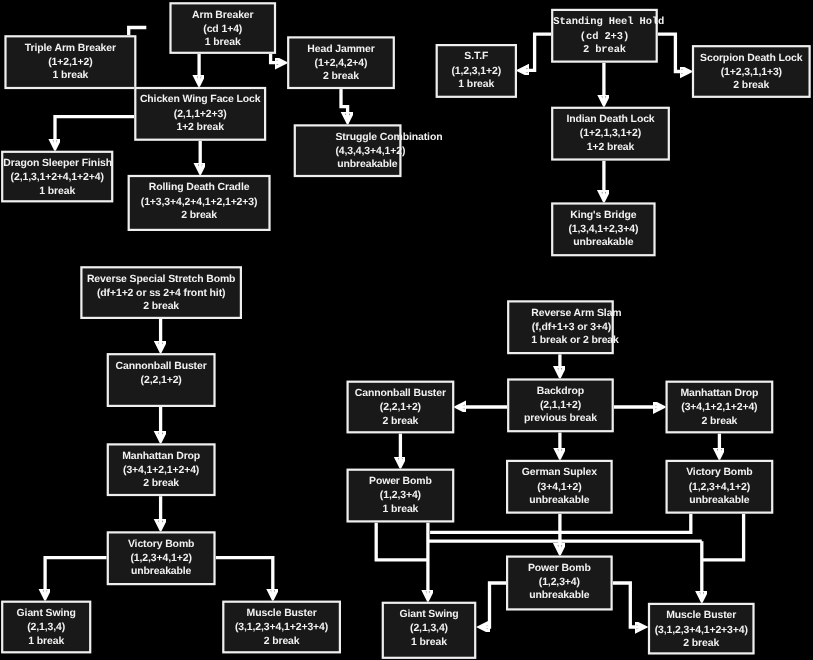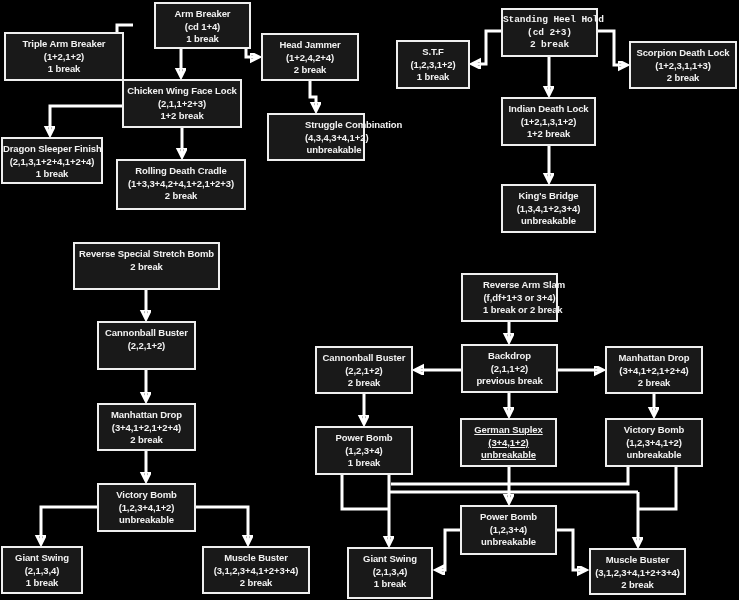--- a/index.html
+++ b/index.html
@@ -122,32 +122,33 @@
       <div class="node" style="left: 396px; top: 40px; width: 74px; height: 49px;">
         <div class="line">S.T.F</div>
         <div class="line">(1,2,3,1+2)</div>
         <div class="line">1 break</div>
       </div>
       <div class="node" style="left: 629px; top: 41px; width: 108px; height: 48px;">
         <div class="line">Scorpion Death Lock</div>
         <div class="line">(1+2,3,1,1+3)</div>
         <div class="line">2 break</div>
       </div>
-      <div class="node" style="left: 501px; top: 97px; width: 95px; height: 49px;">
+      <div class="node" style="left: 501px; top: 97px; width: 108px; height: 49px;">
         <div class="line">Indian Death Lock</div>
         <div class="line">(1+2,1,3,1+2)</div>
         <div class="line">1+2 break</div>
       </div>
       <div class="node" style="left: 501px; top: 184px; width: 95px; height: 49px;">
         <div class="line">King's Bridge</div>
         <div class="line">(1,3,4,1+2,3+4)</div>
         <div class="line">unbreakable</div>
       </div>
       <div class="node" style="left: 73px; top: 242px; width: 147px; height: 48px;">
         <div class="line">Reverse Special Stretch Bomb</div>
+        <div class="line">(df+1+2 or ss 2+4 front hit)</div>
         <div class="line">2 break</div>
       </div>
       <div class="node" style="left: 97px; top: 321px; width: 99px; height: 49px;">
         <div class="line">Cannonball Buster</div>
         <div class="line">(2,2,1+2)</div>
       </div>
       <div class="node" style="left: 97px; top: 403px; width: 99px; height: 48px;">
         <div class="line">Manhattan Drop</div>
         <div class="line">(3+4,1+2,1+2+4)</div>
         <div class="line">2 break</div>
@@ -185,21 +186,21 @@
       <div class="node" style="left: 605px; top: 346px; width: 98px; height: 48px;">
         <div class="line">Manhattan Drop</div>
         <div class="line">(3+4,1+2,1+2+4)</div>
         <div class="line">2 break</div>
       </div>
       <div class="node" style="left: 315px; top: 426px; width: 98px; height: 49px;">
         <div class="line">Power Bomb</div>
         <div class="line">(1,2,3+4)</div>
         <div class="line">1 break</div>
       </div>
-      <div class="node" style="left: 460px; top: 418px; width: 97px; height: 49px; text-decoration: underline;">
+      <div class="node" style="left: 460px; top: 418px; width: 97px; height: 49px;">
         <div class="line">German Suplex</div>
         <div class="line">(3+4,1+2)</div>
         <div class="line">unbreakable</div>
       </div>
       <div class="node" style="left: 605px; top: 418px; width: 98px; height: 49px;">
         <div class="line">Victory Bomb</div>
         <div class="line">(1,2,3+4,1+2)</div>
         <div class="line">unbreakable</div>
       </div>
       <div class="node" style="left: 460px; top: 505px; width: 97px; height: 50px;">

